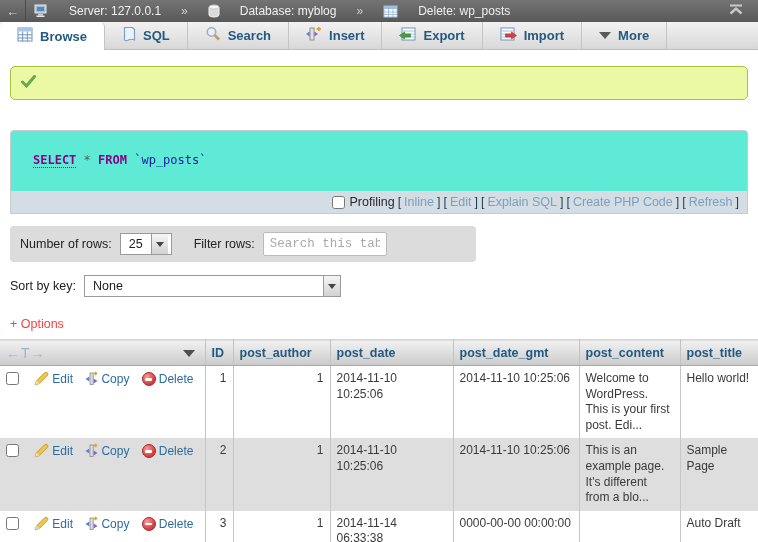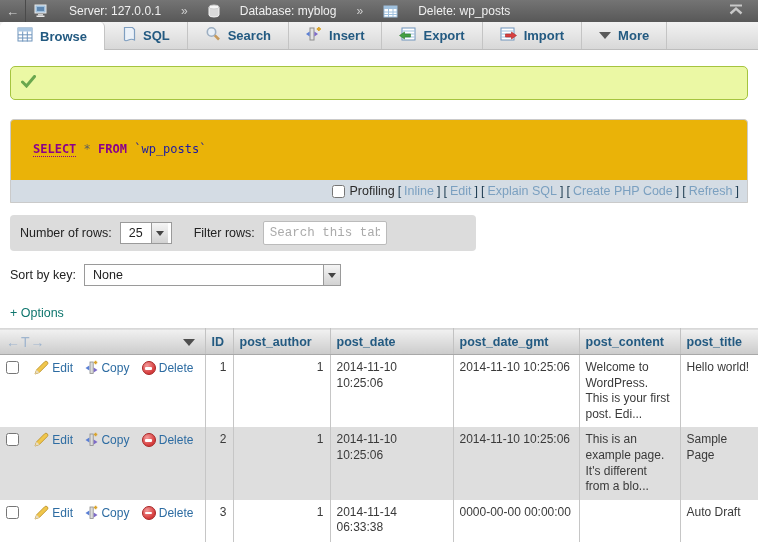--- a/index.html
+++ b/index.html
@@ -26,21 +26,21 @@
     margin-bottom:-1px; z-index:2; }
   .tab .caret { width:0; height:0; border-left:6px solid transparent; border-right:6px solid transparent;
     border-top:7px solid #5A5A5A; }
 
   
   .alert { margin:16px 10px 0 10px; background:#EBF8A4; border:1px solid #A5C43F;
     border-radius:5px; padding:8px 10px; font-size:12px; color:#222;
     display:flex; align-items:center; gap:7px; }
 
   
-  .querybox { margin:19px 10px 0 10px; background:#eab308; border:1px solid #CACACA;
+  .querybox { margin:30px 10px 0 10px; background:#5eead4; border:1px solid #CACACA;
     border-radius:4px 4px 0 0; overflow:hidden; }
   .sqlline { padding:22px 10px 24px 22px; font-family:"DejaVu Sans Mono", monospace; font-size:12px; }
   .kw { color:#8B008B; font-weight:bold; }
   .kw.dotted { border-bottom:1px dotted #8B008B; }
   .op { color:#5E5E5E; }
   .ident { color:#1A1AA6; }
   .profbar { background:#D4DCE4; padding:4px 8px; font-size:12.5px; color:#2A2A2A;
     display:flex; justify-content:flex-end; align-items:center; gap:3px; }
   .profbar label { display:flex; align-items:center; gap:4px;padding-left:32px; }
   .profbar .lnk { color:#7BA0C0; text-decoration:none; cursor:pointer; }
@@ -55,21 +55,21 @@
   .fake-select .val { padding:3px 8px 0 8px; }
   .fake-select .btn { width:17px; background:linear-gradient(#F5F5F5,#D2D2D2);
     border-left:1px solid #9A9A9A; display:flex; align-items:center; justify-content:center; }
   .fake-select .btn::after { content:""; width:0; height:0; border-left:4px solid transparent;
     border-right:4px solid transparent; border-top:5px solid #444; }
   .filter-input { width:124px; height:24px; border:1px solid #BBB; border-radius:2px;
     font-size:12.5px; padding:0 6px; color:#444; font-family:Liberation Mono, monospace; }
   .filter-input::placeholder { color:#AAA; }
   .sortrow { margin:13px 0 0 10px; display:flex; align-items:center; gap:8px;
     font-size:12.5px; color:#222; }
-  .options-link { display:inline-block; margin:20px 0 0 10px; color:#0f766e; font-size:12.5px;
+  .options-link { display:inline-block; margin:20px 0 0 10px; color:#ef4444; font-size:12.5px;
     text-decoration:none; cursor:pointer; }
 
   
   table.results { border-collapse:collapse; width:758px; margin-top:7px; table-layout:fixed;
     font-size:12px; color:#3A3A3A; }
   table.results th { background:linear-gradient(#F1F1F1,#CBCBCB); border-top:1px solid #D8D8D8;
     border-bottom:1px solid #A8A8A8; border-right:1px solid #C2C2C2; height:26px;
     text-align:left; color:#235A81; font-size:12.5px; padding:0 6px; white-space:nowrap; overflow:hidden; }
   th.th-actions { position:relative; }
   .tnav { color:#9FB5CE; font-size:14px; letter-spacing:1px; font-weight:normal; }

